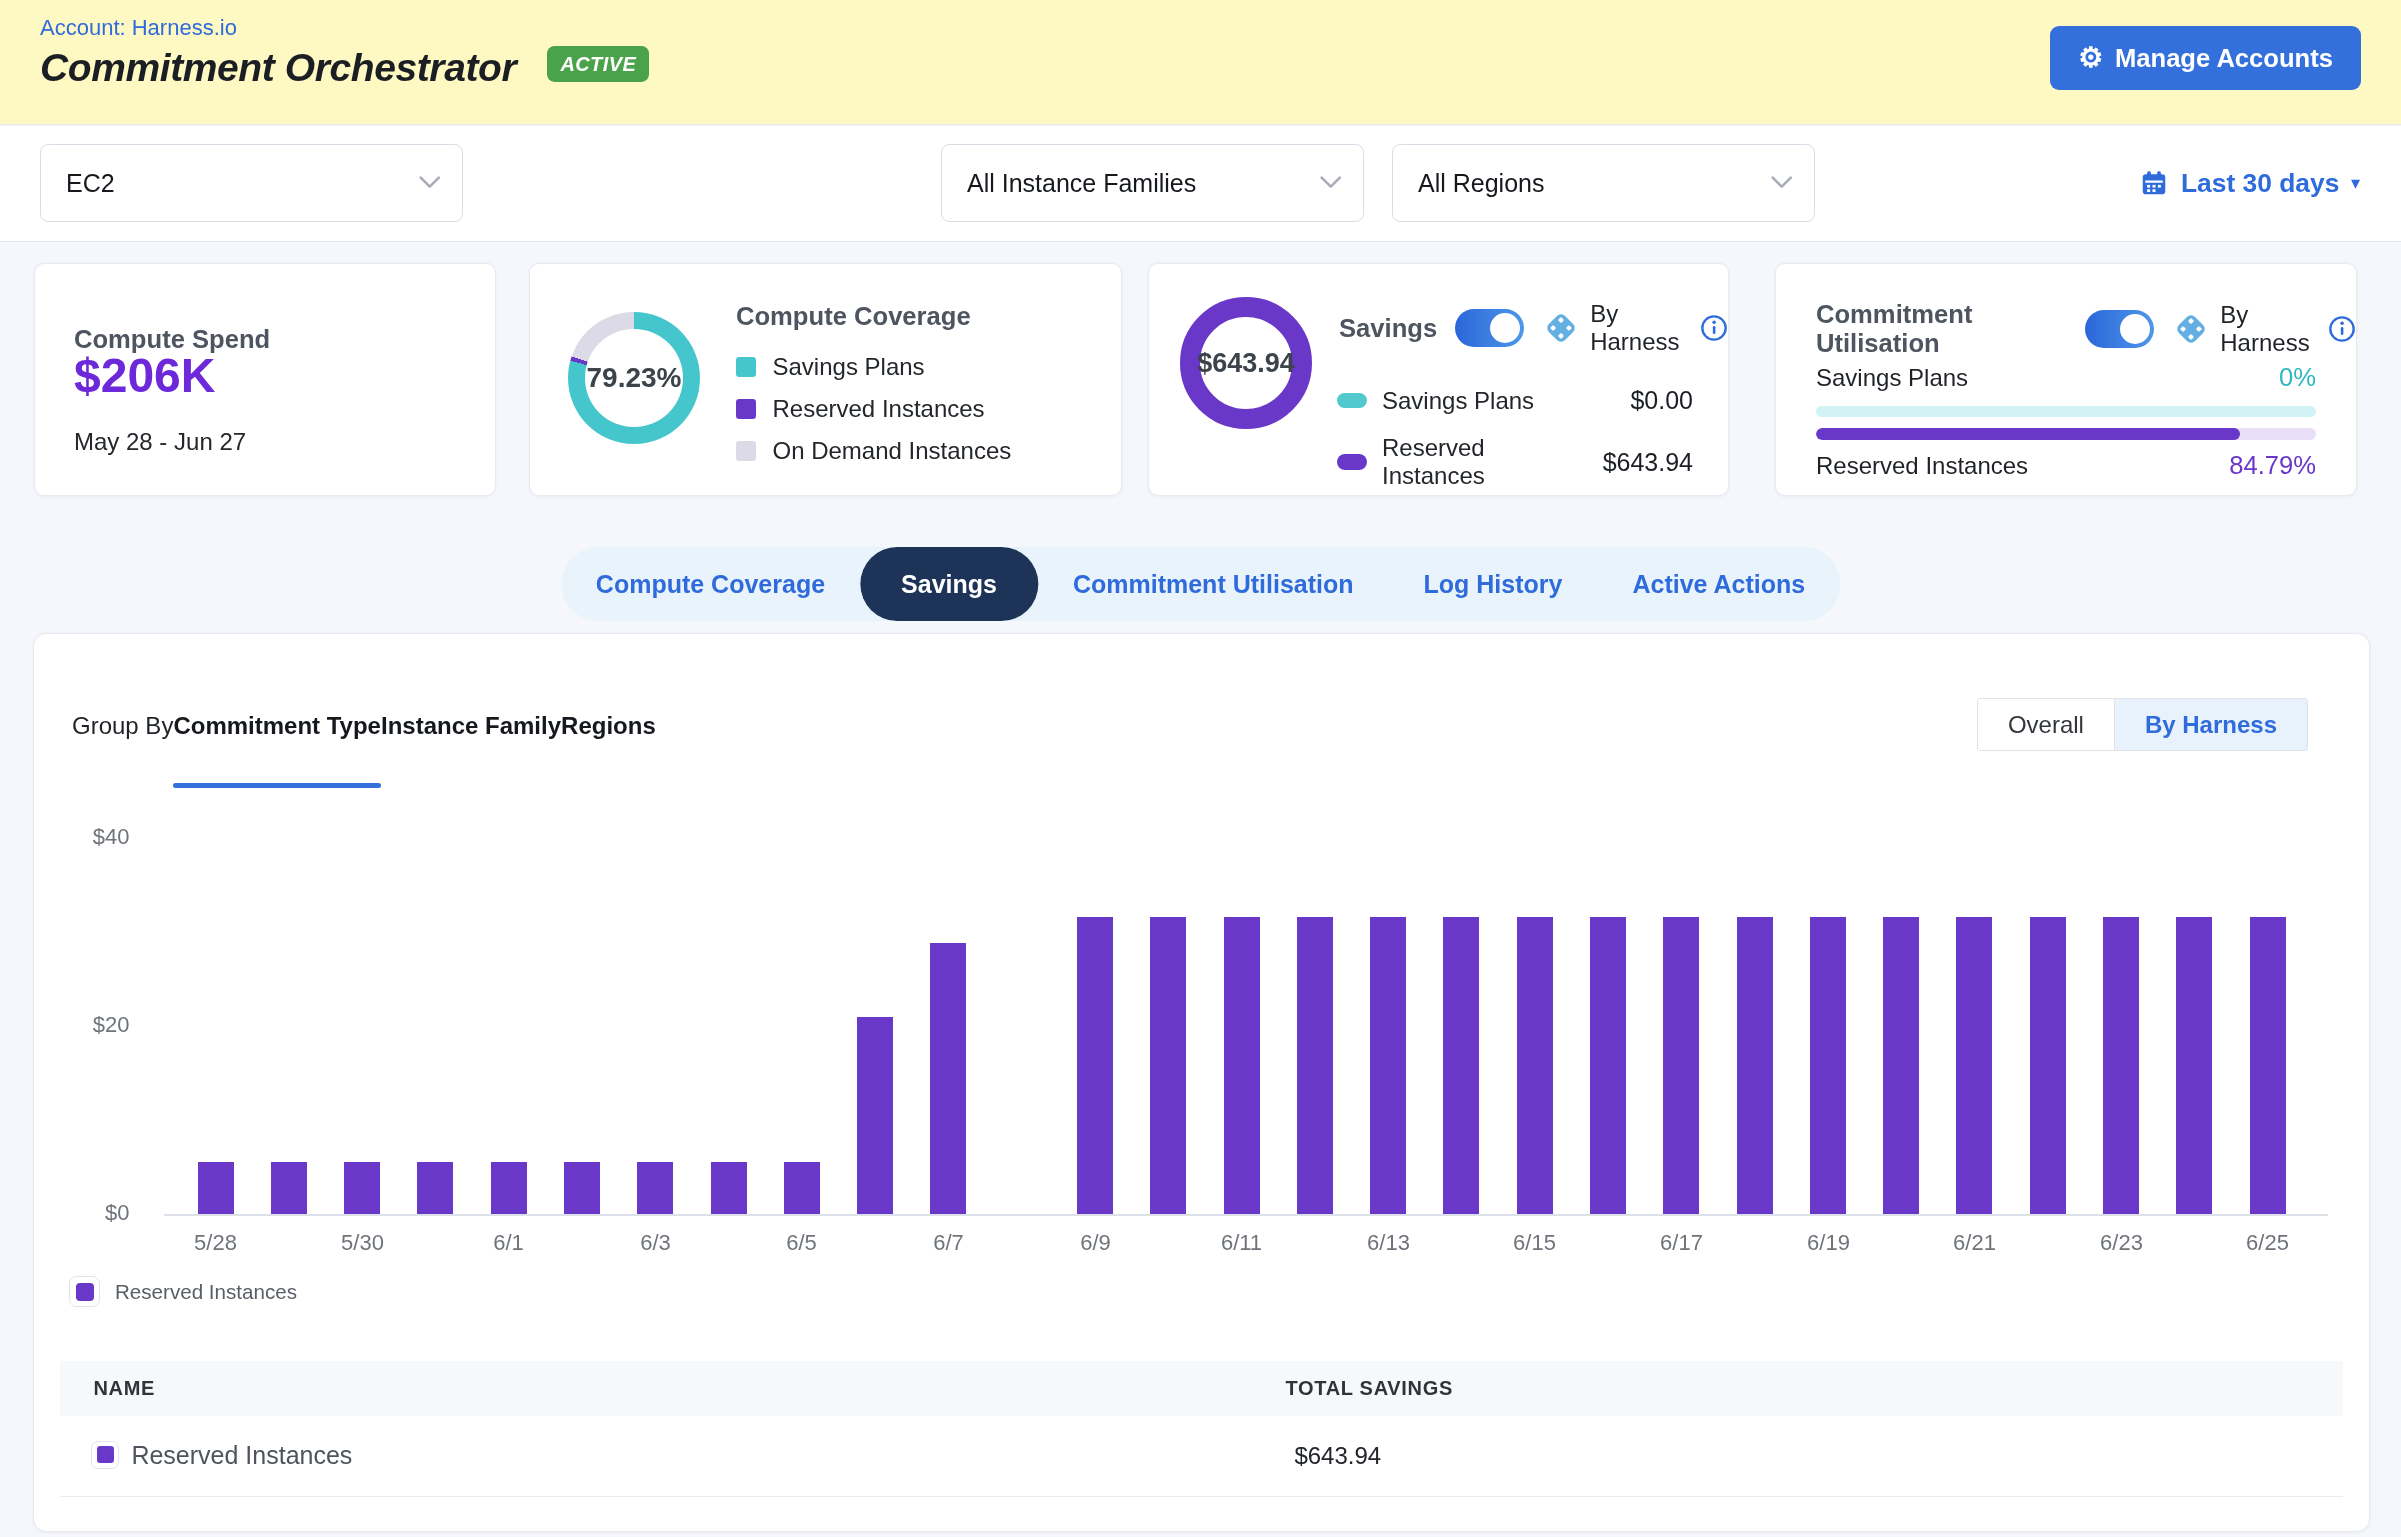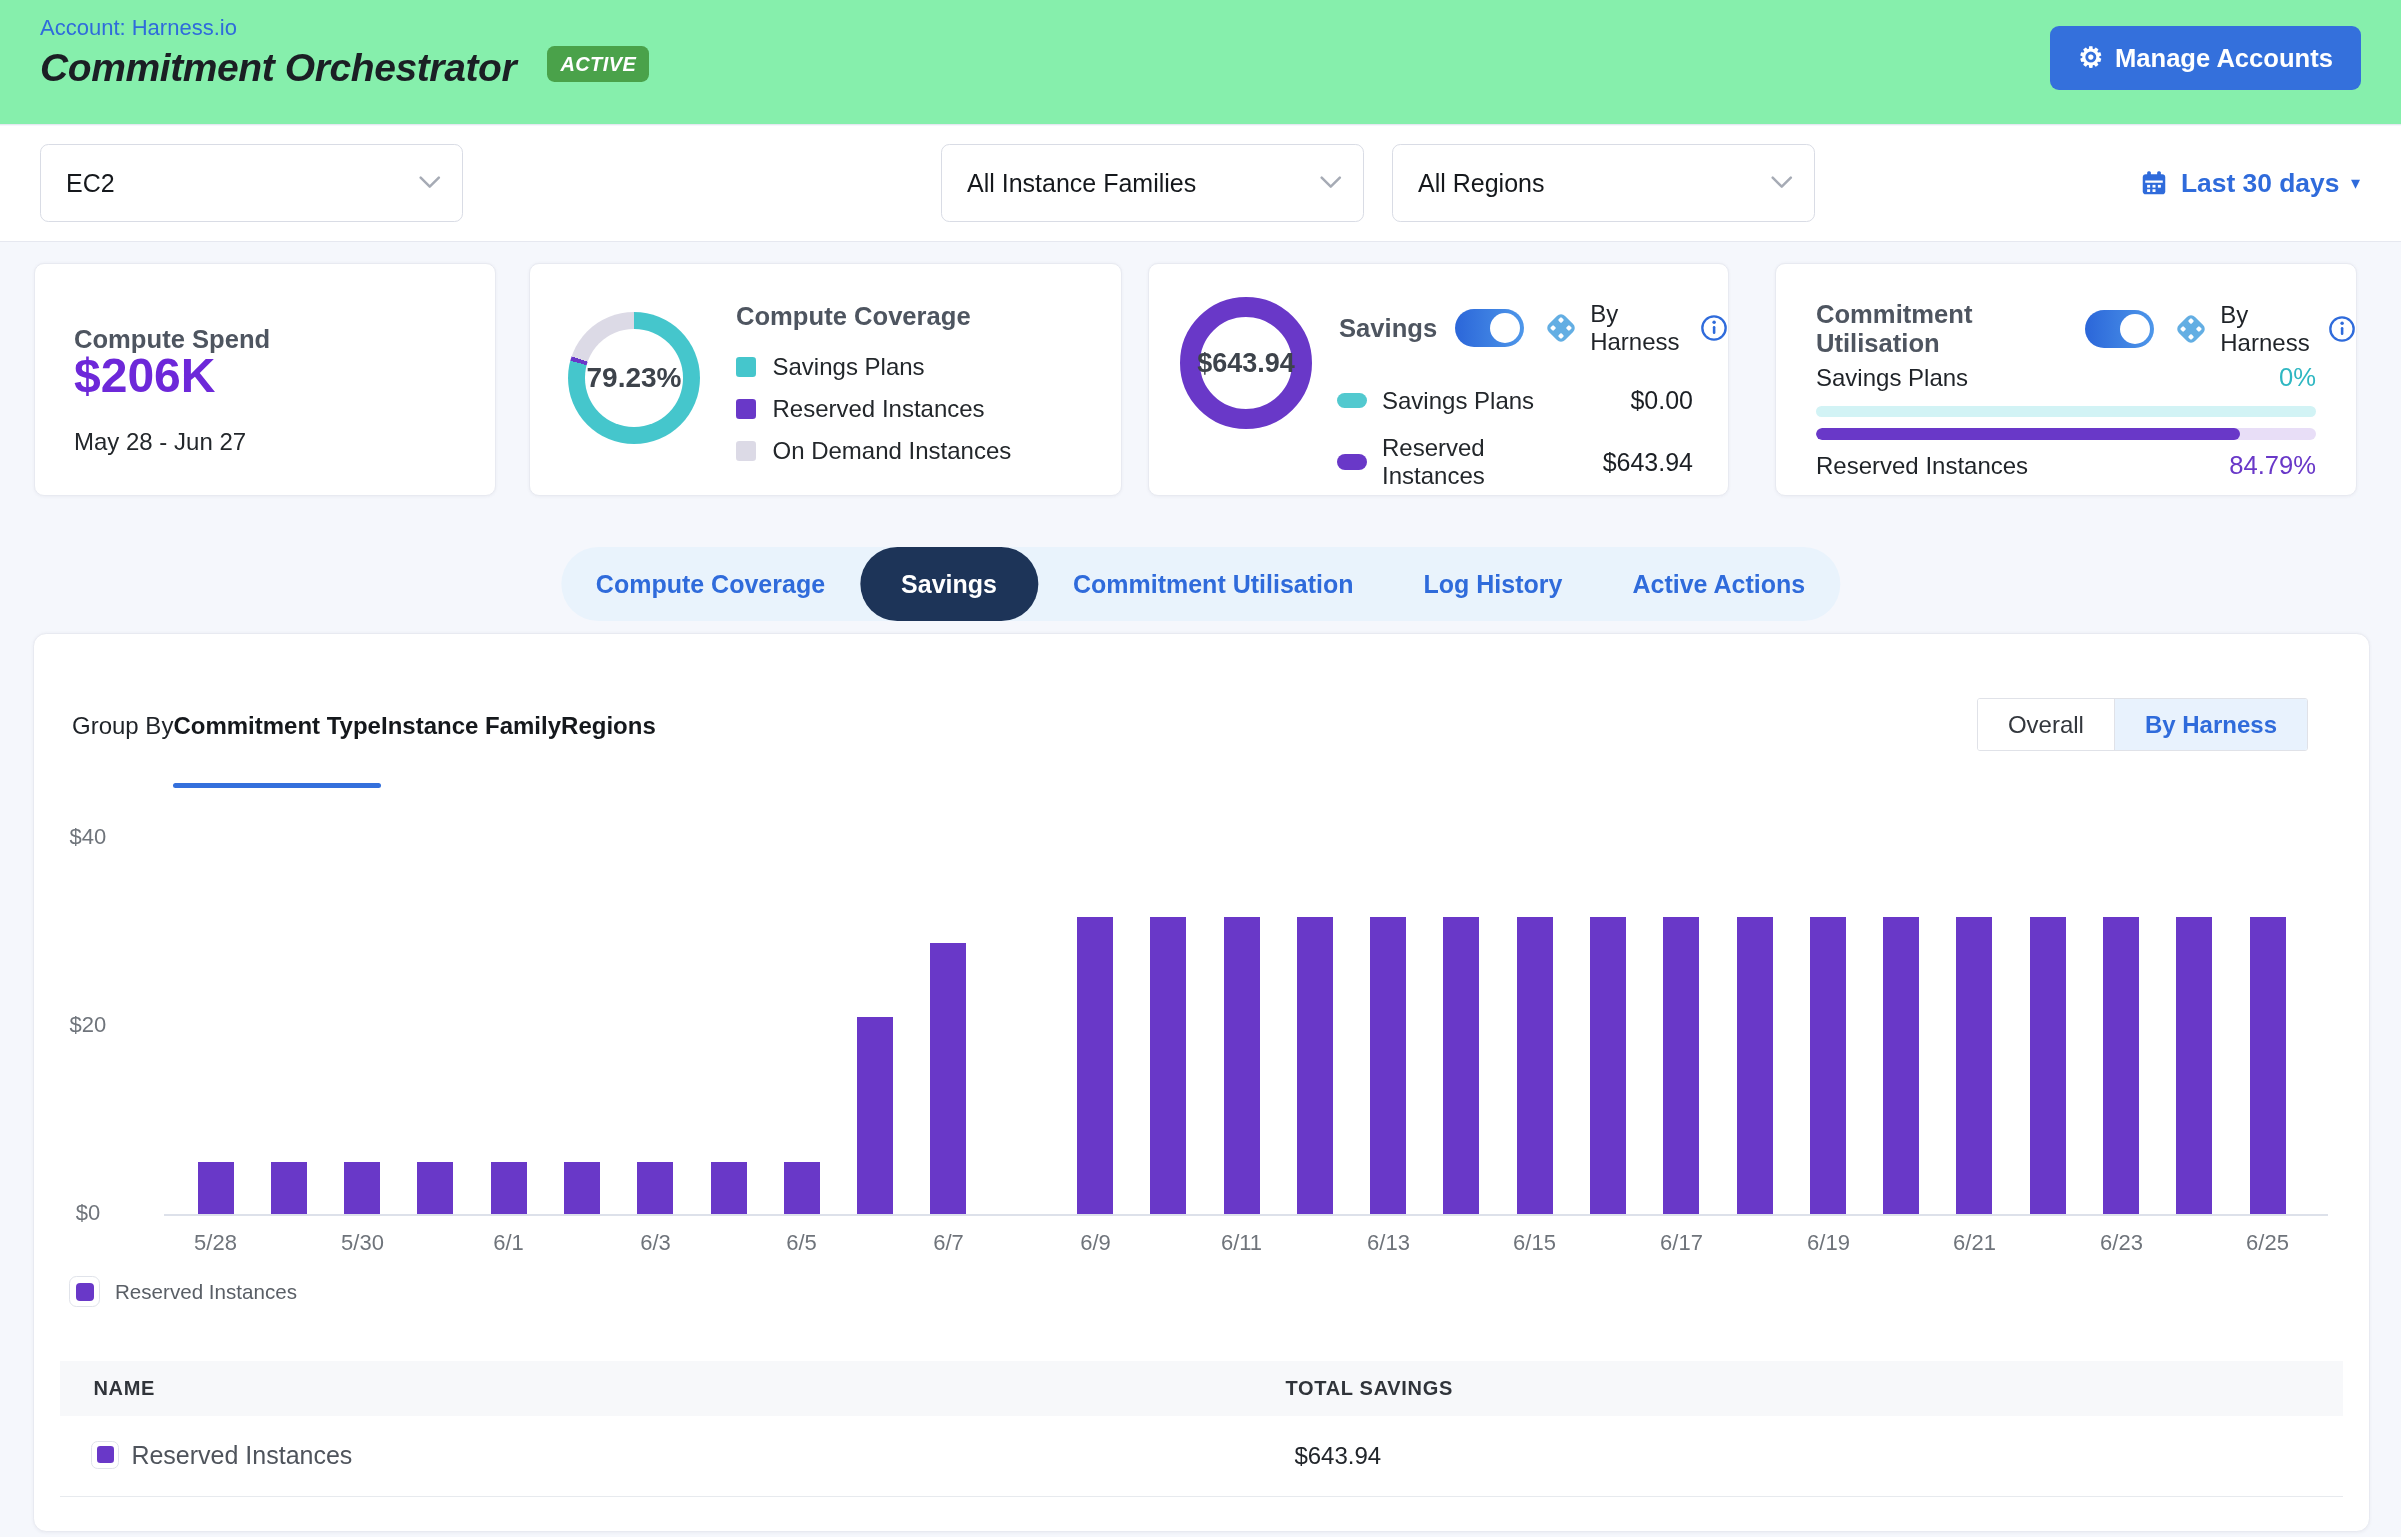--- a/index.html
+++ b/index.html
@@ -3,21 +3,21 @@
 <meta charset="utf-8">
 <style>
   html,body{margin:0;padding:0;}
   body{
     width:2401px;height:1538px;position:relative;overflow:hidden;
     background:var(--page-bg,#f5f7fc);
     font-family:"Liberation Sans",sans-serif;
     color:var(--text-dark,#1d2125);
   }
   
-  .header{position:absolute;left:0;top:0;width:2401px;height:124px;background:#86efac;border-bottom:1.7px solid #e6e8f0;}
+  .header{position:absolute;left:0;top:0;width:2401px;height:124px;background:#fef9c3;border-bottom:1.7px solid #e6e8f0;}
   .account-link{position:absolute;left:40px;top:15px;font-size:22px;color:var(--blue);cursor:pointer;}
   .page-title-row{position:absolute;left:40px;top:46px;display:flex;align-items:flex-start;gap:31px;font-style:italic;}
   .page-title{font-size:39px;font-weight:700;letter-spacing:-0.4px;color:#1b1f24;}
   .badge{background:var(--green);color:#fff;font-size:20px;font-weight:700;letter-spacing:0.4px;padding:6.6px 13.2px;border-radius:7.4px;}
   .manage-btn{position:absolute;right:40px;top:26.4px;height:64px;display:flex;align-items:center;gap:11.6px;
     background:var(--btn-blue);color:#fff;font-size:25.6px;font-weight:700;padding:0 28px;border-radius:9px;cursor:pointer;}
   .gear{font-size:28px;line-height:1;}
   
   .filterbar{position:absolute;left:0;top:126px;width:2401px;height:115px;background:#fff;border-bottom:1.7px solid #e6e8f0;}
   .select{position:absolute;top:18px;height:78px;width:423px;border:1.7px solid #d9dce5;border-radius:8.3px;background:#fff;
@@ -89,21 +89,21 @@
   .gb-option.active{font-weight:700;}
   .gb-option.active::after{content:'';position:absolute;left:0;right:0;top:71px;height:5px;background:var(--btn-blue);border-radius:2.5px;}
   .segmented{position:absolute;right:61px;top:64px;display:flex;border:1.7px solid #e0e2e8;border-radius:3px;overflow:hidden;}
   .seg{height:51px;line-height:51px;padding:0 30px;font-size:24px;color:#33373d;background:#fff;cursor:pointer;}
   .seg.active{background:var(--chip-blue-bg);color:var(--blue);font-weight:700;border-left:1.7px solid #e0e2e8;}
   
   .chart{position:absolute;inset:0;pointer-events:none;}
   .axis-line{position:absolute;left:130px;top:580px;width:2164px;height:1.7px;background:#dde1ea;}
   .bar{position:absolute;bottom:317px;background:var(--purple);pointer-events:auto;}
   .xtick{position:absolute;top:596px;width:99px;text-align:center;font-size:22px;color:#6f747b;}
-  .ytick{position:absolute;left:12.4px;width:83px;text-align:center;font-size:22px;color:#6f747b;}
+  .ytick{position:absolute;left:12.4px;width:83px;text-align:right;font-size:22px;color:#6f747b;}
   
   .chart-legend{position:absolute;left:35px;top:642px;display:flex;align-items:center;gap:15px;cursor:pointer;}
   .check{width:31px;height:31px;border:1.7px solid #e0e3ea;border-radius:7.4px;background:#fff;display:flex;align-items:center;justify-content:center;box-sizing:border-box;}
   .check .inner{width:18px;height:18px;border-radius:4.1px;}
   .chart-legend .lbl{font-size:20.6px;font-weight:500;color:#5a5f66;}
   
   .tbl-header{position:absolute;left:26.4px;width:2283px;top:727px;height:55px;background:#f7f8fa;display:flex;align-items:center;}
   .th{font-size:20px;font-weight:700;color:#30343a;letter-spacing:0.7px;}
   .th-name{position:absolute;left:33px;}
   .th-savings{position:absolute;left:1225px;}

